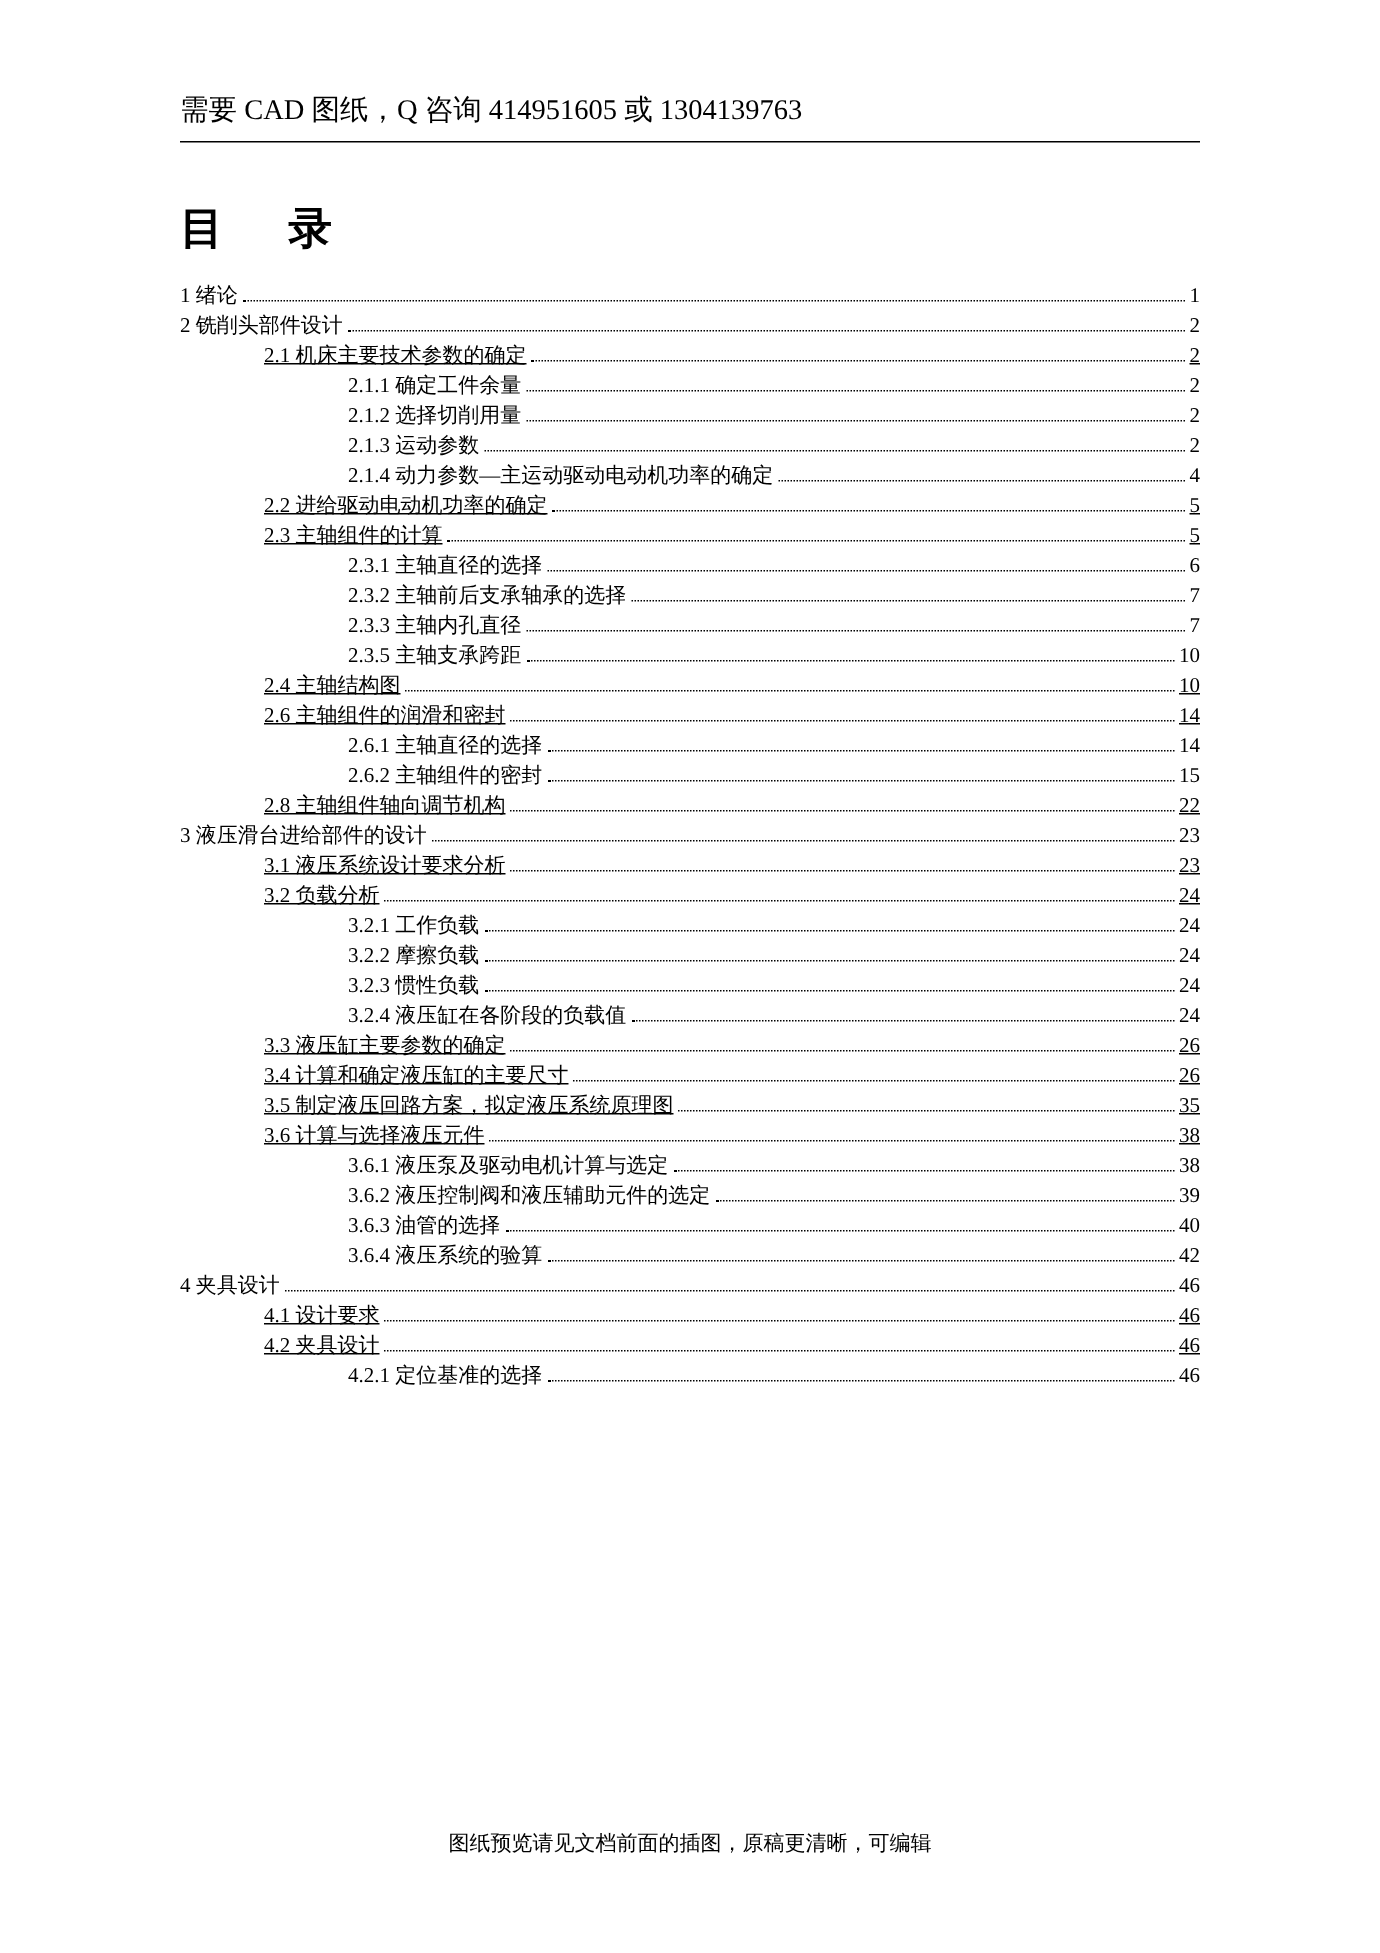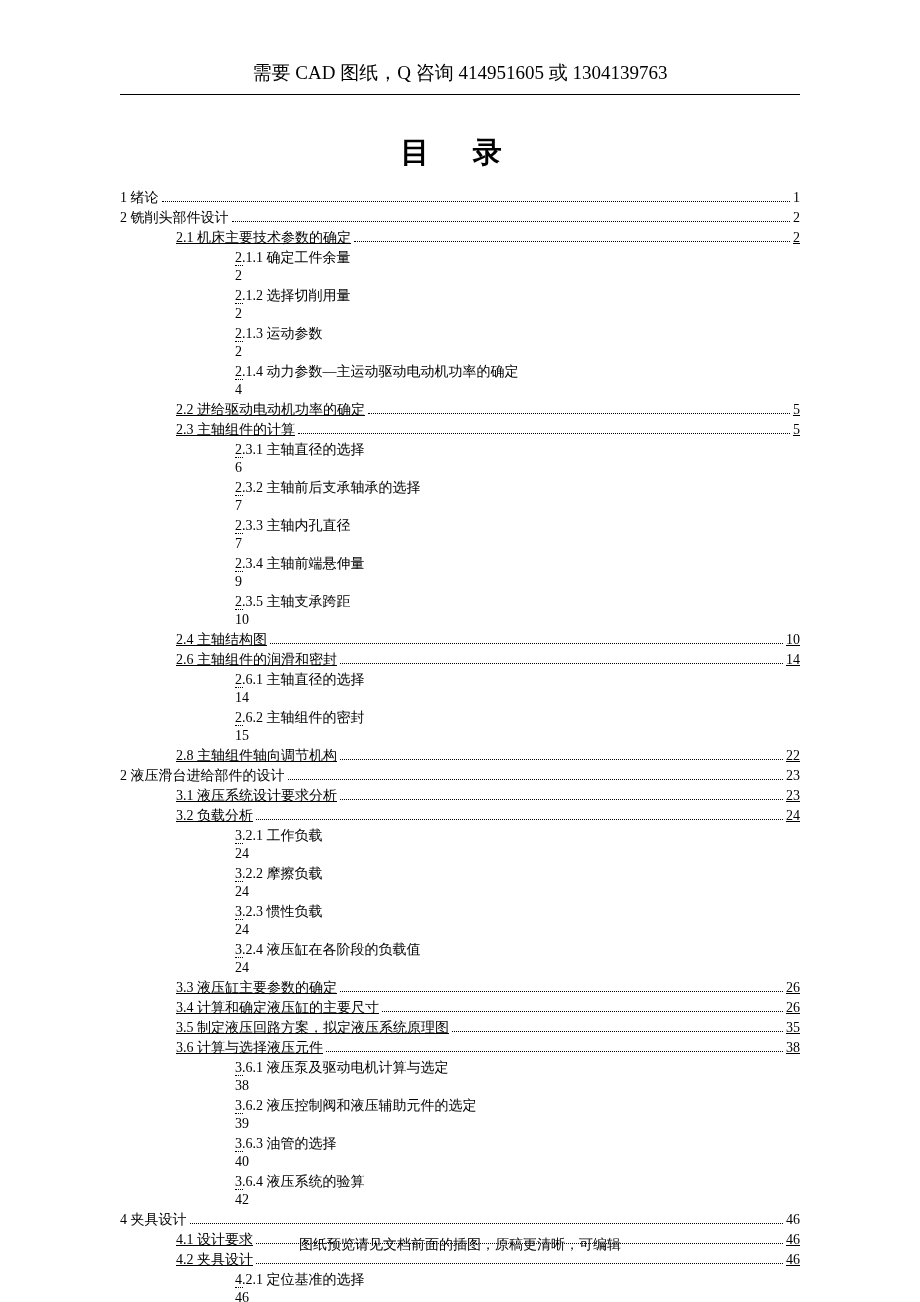--- a/index.html
+++ b/index.html
@@ -5,59 +5,57 @@
     * { margin: 0; padding: 0; box-sizing: border-box; }
     body {
       width: 920px;
       height: 1302px;
       background: #fff;
       font-family: "SimSun", "宋体", serif;
       padding: 60px 120px 40px;
       position: relative;
     }
     .header {
-      text-align: center;
       font-size: 19px;
       padding-bottom: 8px;
       border-bottom: 1.5px solid #000;
       margin-bottom: 38px;
       font-family: "SimSun", serif;
     }
     .title {
-      text-align: center;
       font-size: 29px;
       font-weight: bold;
       letter-spacing: 18px;
       margin-bottom: 18px;
       font-family: "SimSun", "SimHei", serif;
     }
     .toc {
       font-size: 14px;
       line-height: 1.0;
     }
     .toc-row {
       display: flex;
       align-items: baseline;
       white-space: nowrap;
       margin-bottom: 6.0px;
     }
     .lvl1 { padding-left: 0; }
     .lvl2 { padding-left: 56px; text-decoration: underline; }
-    .lvl3 { padding-left: 112px; flex-direction: column; }
+    .lvl3 { padding-left: 112px; }
     .toc-text { flex: 0 0 auto; }
     .toc-dots {
       flex: 1 1 auto;
       border-bottom: 1.5px dotted #000;
       margin: 0 3px 3px 3px;
       min-width: 8px;
     }
     .toc-page { flex: 0 0 auto; }
     .footer {
       position: absolute;
-      bottom: 48px;
+      bottom: 64px;
       left: 0;
       width: 100%;
       text-align: center;
       font-size: 14px;
       color: #000;
     }
   </style>
 </head>
 <body>
 
@@ -118,25 +116,20 @@
       <span class="toc-text">2.3.2  主轴前后支承轴承的选择</span>
       <span class="toc-dots"></span>
       <span class="toc-page">7</span>
     </div>
     <div class="toc-row lvl3">
       <span class="toc-text">2.3.3  主轴内孔直径</span>
       <span class="toc-dots"></span>
       <span class="toc-page">7</span>
     </div>
     <div class="toc-row lvl3">
-      <span class="toc-text">2.3.4  主轴前端悬伸量</span>
-      <span class="toc-dots"></span>
-      <span class="toc-page">9</span>
-    </div>
-    <div class="toc-row lvl3">
       <span class="toc-text">2.3.5  主轴支承跨距</span>
       <span class="toc-dots"></span>
       <span class="toc-page">10</span>
     </div>
     <div class="toc-row lvl2">
       <span class="toc-text">2.4  主轴结构图</span>
       <span class="toc-dots"></span>
       <span class="toc-page">10</span>
     </div>
     <div class="toc-row lvl2">
@@ -153,21 +146,21 @@
       <span class="toc-text">2.6.2  主轴组件的密封</span>
       <span class="toc-dots"></span>
       <span class="toc-page">15</span>
     </div>
     <div class="toc-row lvl2">
       <span class="toc-text">2.8  主轴组件轴向调节机构</span>
       <span class="toc-dots"></span>
       <span class="toc-page">22</span>
     </div>
     <div class="toc-row lvl1">
-      <span class="toc-text">2  液压滑台进给部件的设计</span>
+      <span class="toc-text">3  液压滑台进给部件的设计</span>
       <span class="toc-dots"></span>
       <span class="toc-page">23</span>
     </div>
     <div class="toc-row lvl2">
       <span class="toc-text">3.1 液压系统设计要求分析</span>
       <span class="toc-dots"></span>
       <span class="toc-page">23</span>
     </div>
     <div class="toc-row lvl2">
       <span class="toc-text">3.2  负载分析</span>

